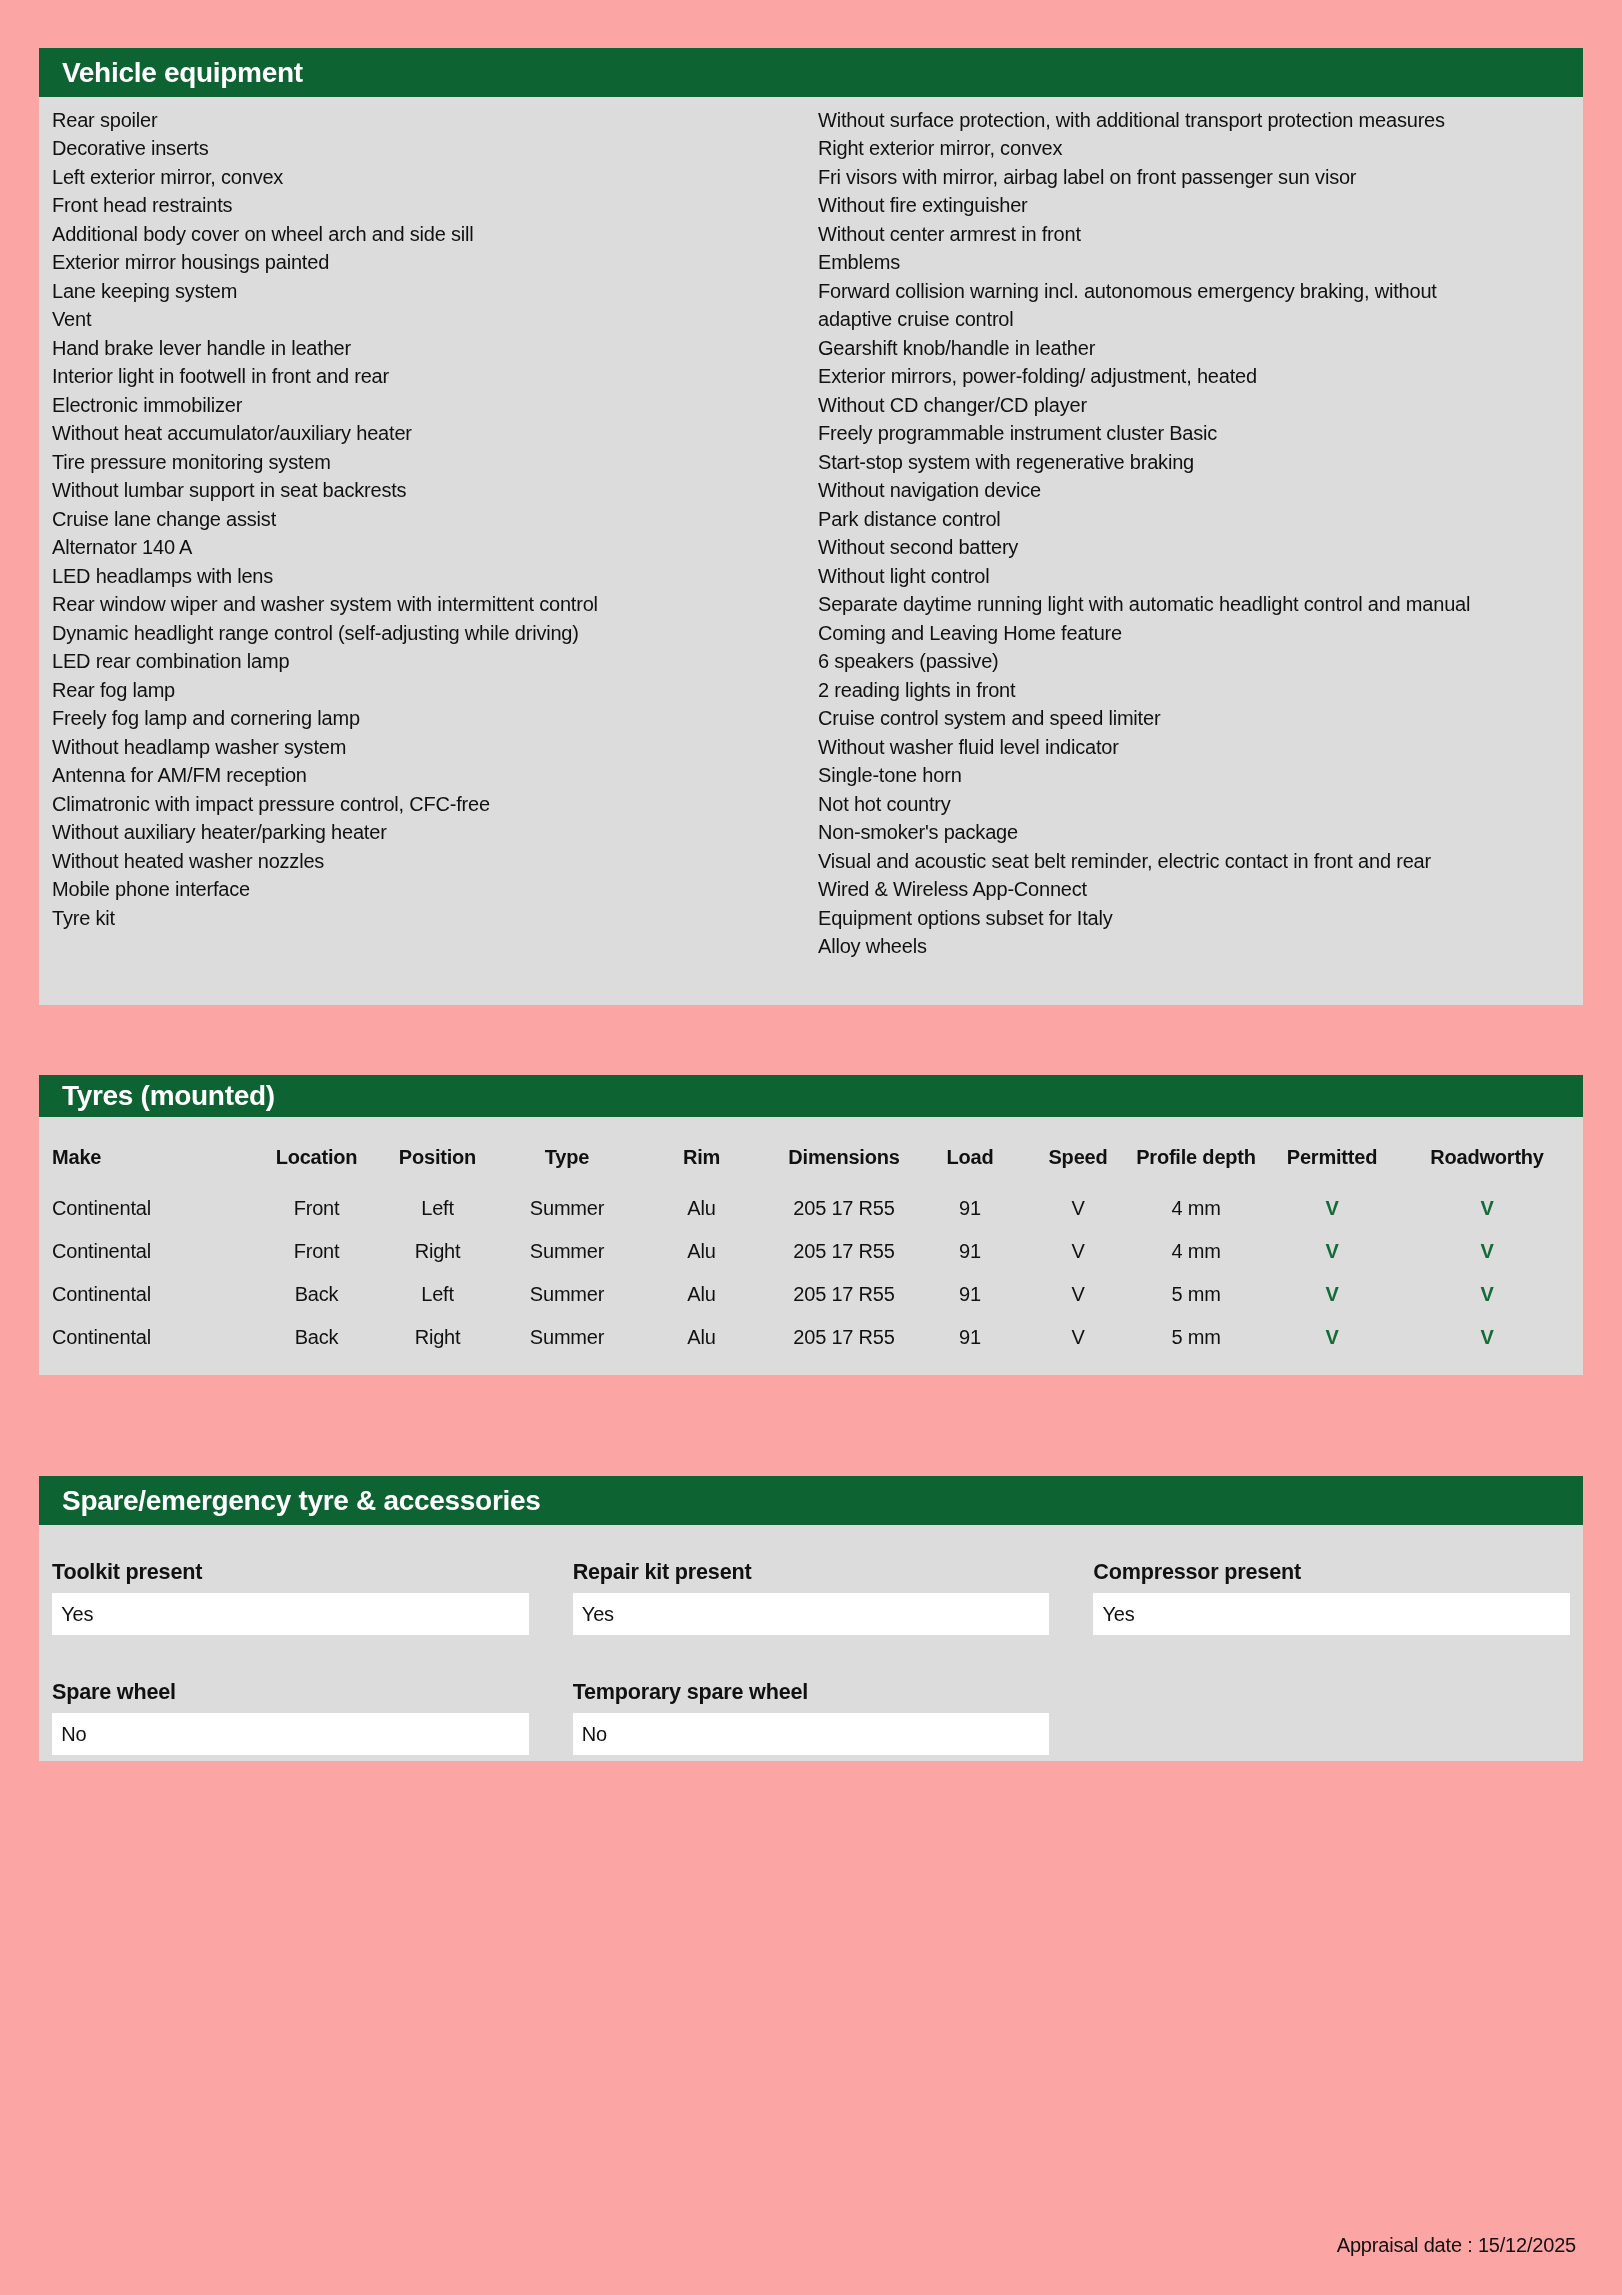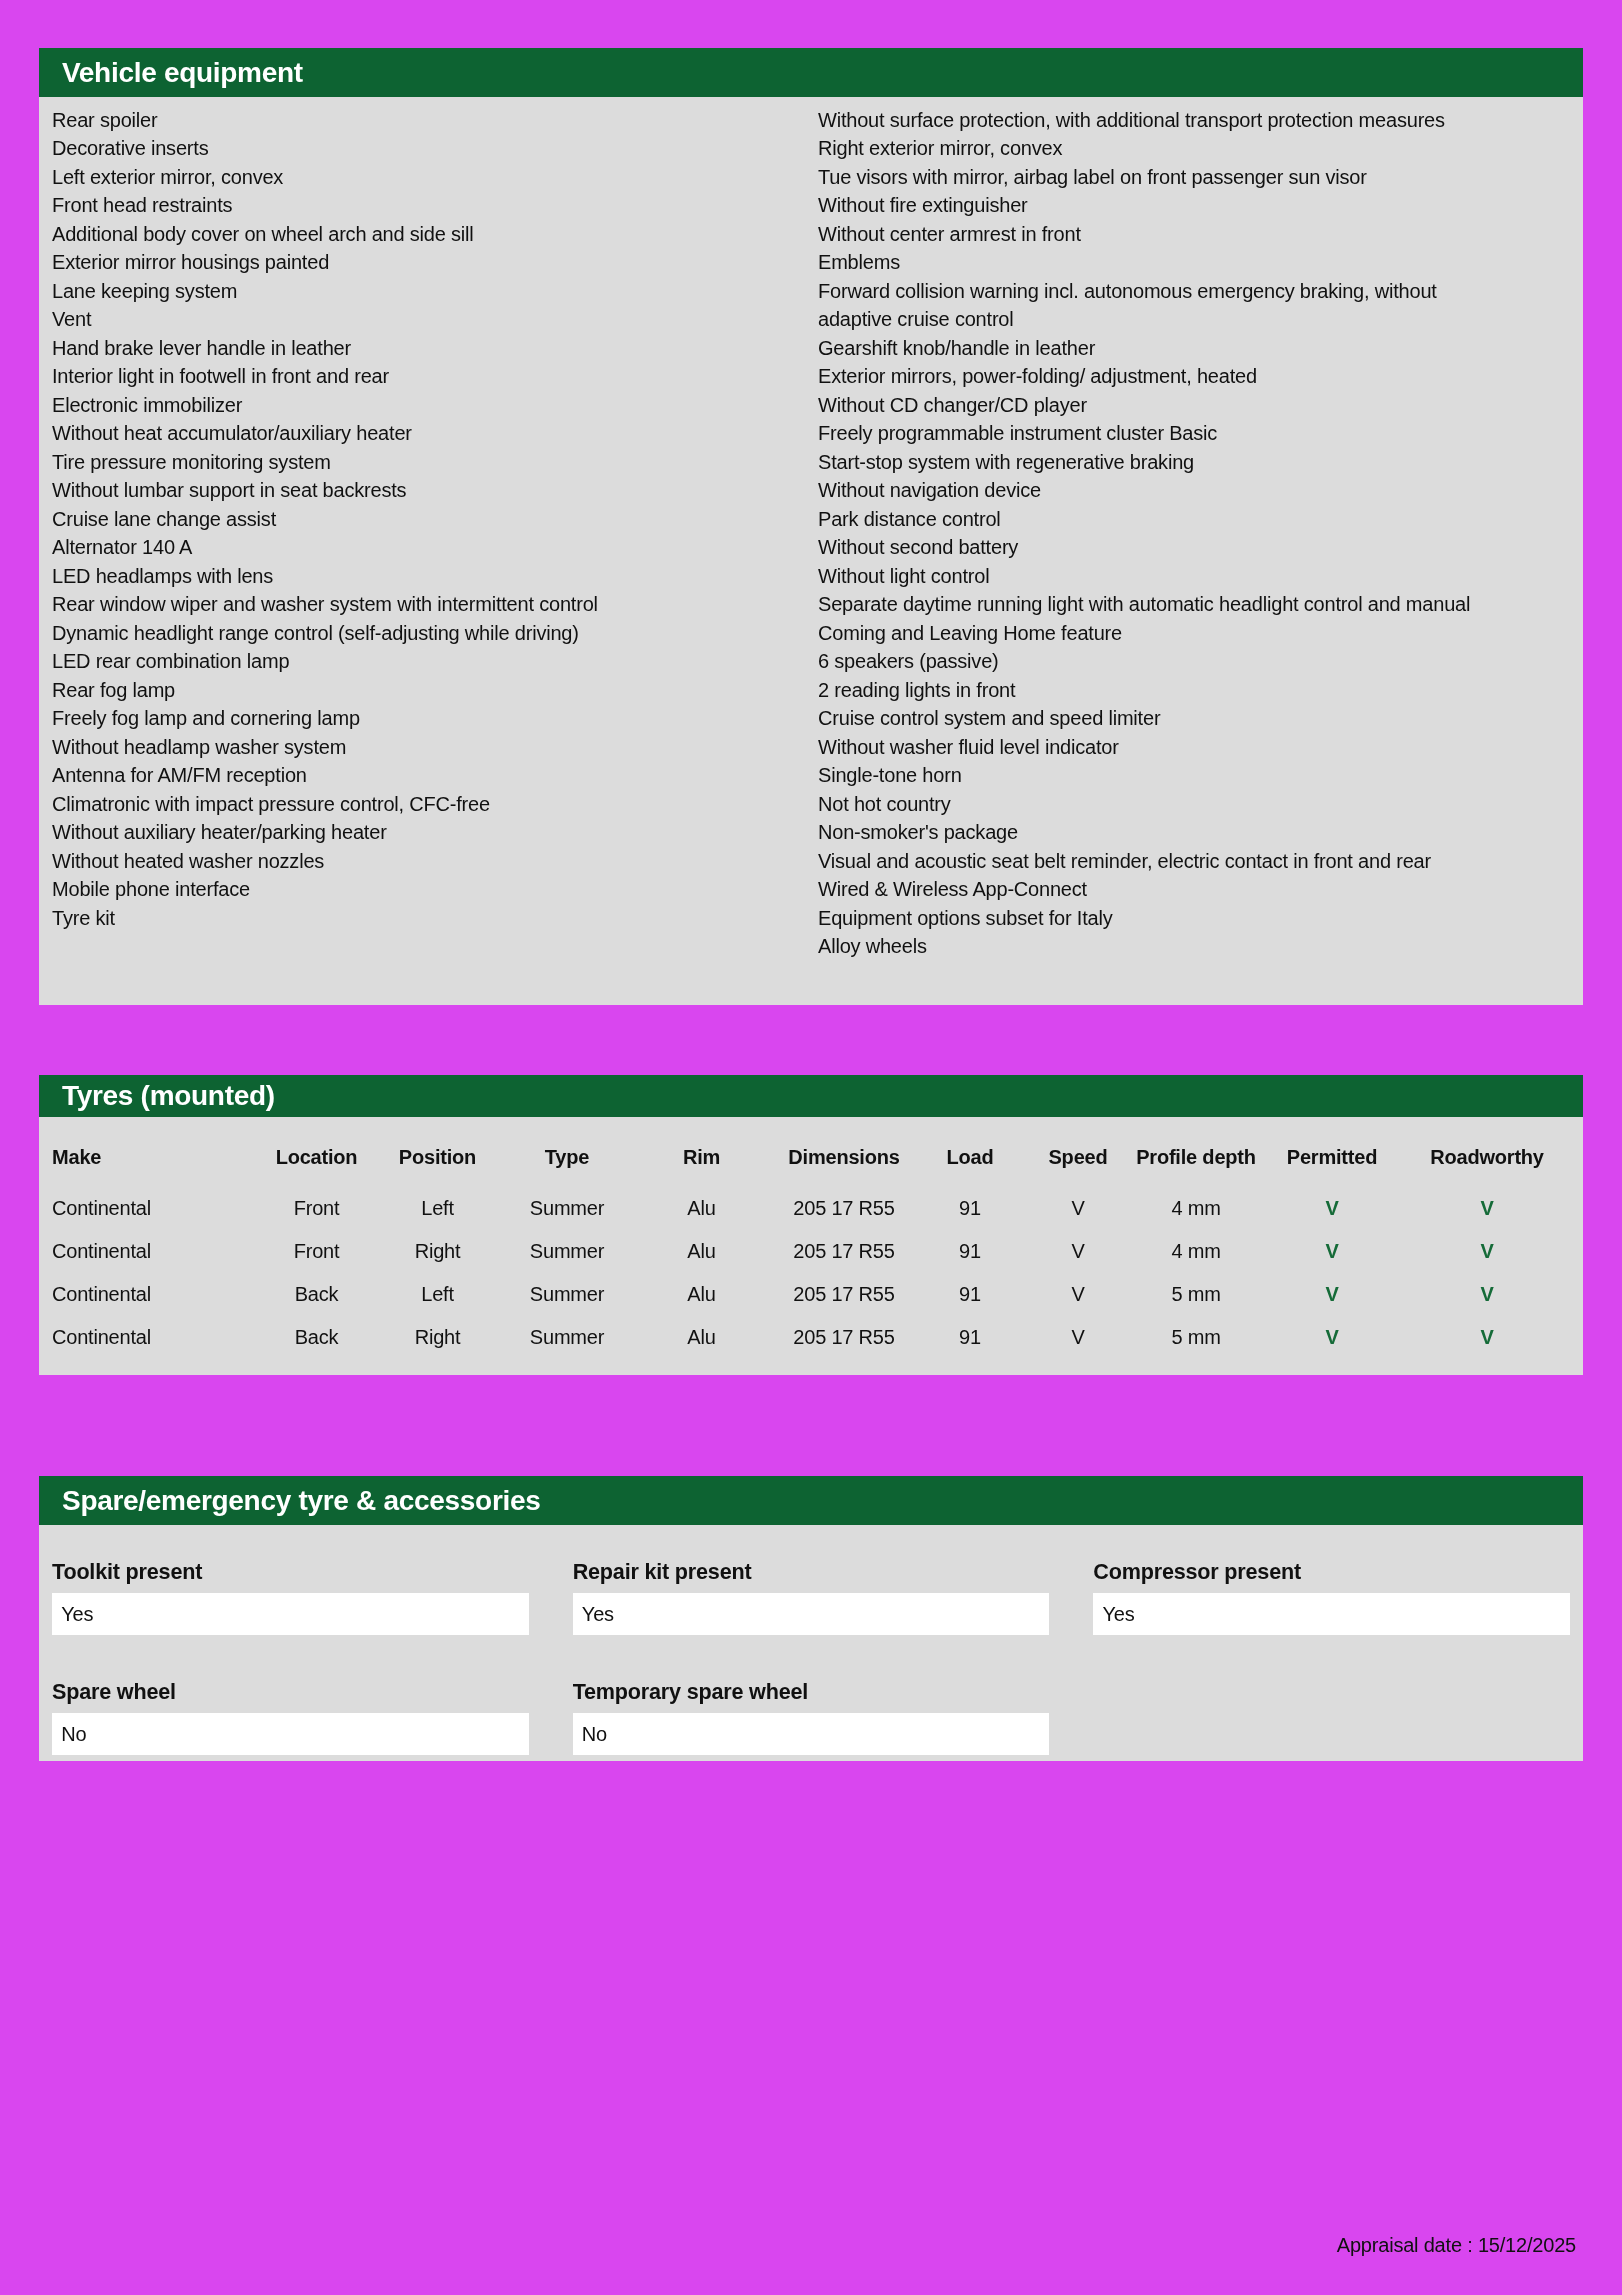--- a/index.html
+++ b/index.html
@@ -1,19 +1,19 @@
 <!DOCTYPE html>
 <html style="font-size:10.5px"><head>
 <meta charset="utf-8">
 <style>
   html,body { margin:0; padding:0; background:#ffffff; }
   .page {
     position:relative;
     width:1623px; height:2295px;
-    background:#d946ef;
+    background:#fca5a5;
     font-family:"Liberation Sans", sans-serif;
     color:#111111;
     overflow:hidden;
   }
   .section { position:absolute; left:39px; width:1544px; }
   .section-header {
     background:#0d6332;
     color:#ffffff;
     font-weight:bold;
     font-size:28px;
@@ -127,21 +127,21 @@
           <div class="eq-item">Antenna for AM/FM reception</div>
           <div class="eq-item">Climatronic with impact pressure control, CFC-free</div>
           <div class="eq-item">Without auxiliary heater/parking heater</div>
           <div class="eq-item">Without heated washer nozzles</div>
           <div class="eq-item">Mobile phone interface</div>
           <div class="eq-item">Tyre kit</div>
         </div>
       <div class="eq-col right">
           <div class="eq-item">Without surface protection, with additional transport protection measures</div>
           <div class="eq-item">Right exterior mirror, convex</div>
-          <div class="eq-item">Tue visors with mirror, airbag label on front passenger sun visor</div>
+          <div class="eq-item">Fri visors with mirror, airbag label on front passenger sun visor</div>
           <div class="eq-item">Without fire extinguisher</div>
           <div class="eq-item">Without center armrest in front</div>
           <div class="eq-item">Emblems</div>
           <div class="eq-item">Forward collision warning incl. autonomous emergency braking, without</div>
           <div class="eq-item">adaptive cruise control</div>
           <div class="eq-item">Gearshift knob/handle in leather</div>
           <div class="eq-item">Exterior mirrors, power-folding/ adjustment, heated</div>
           <div class="eq-item">Without CD changer/CD player</div>
           <div class="eq-item">Freely programmable instrument cluster Basic</div>
           <div class="eq-item">Start-stop system with regenerative braking</div>

